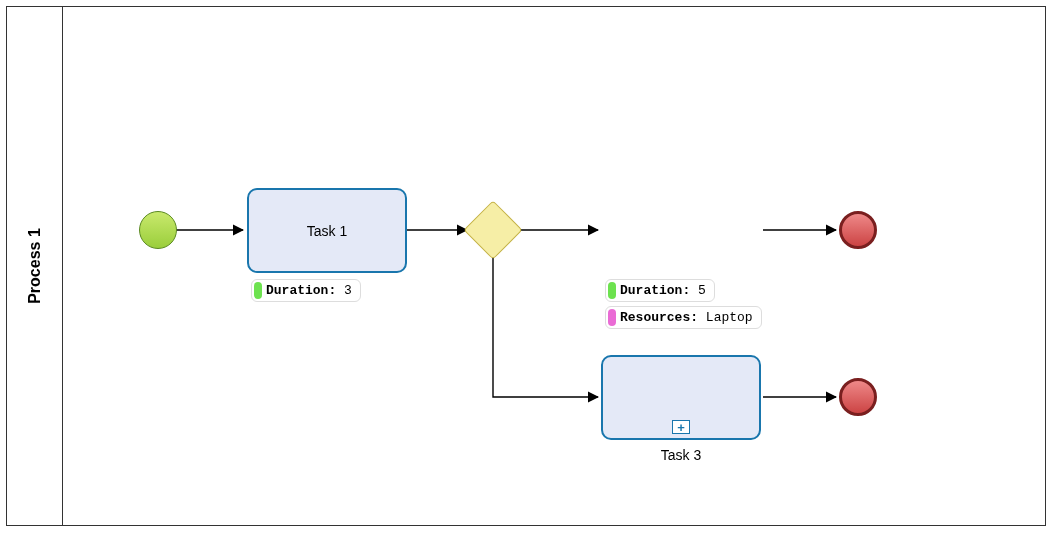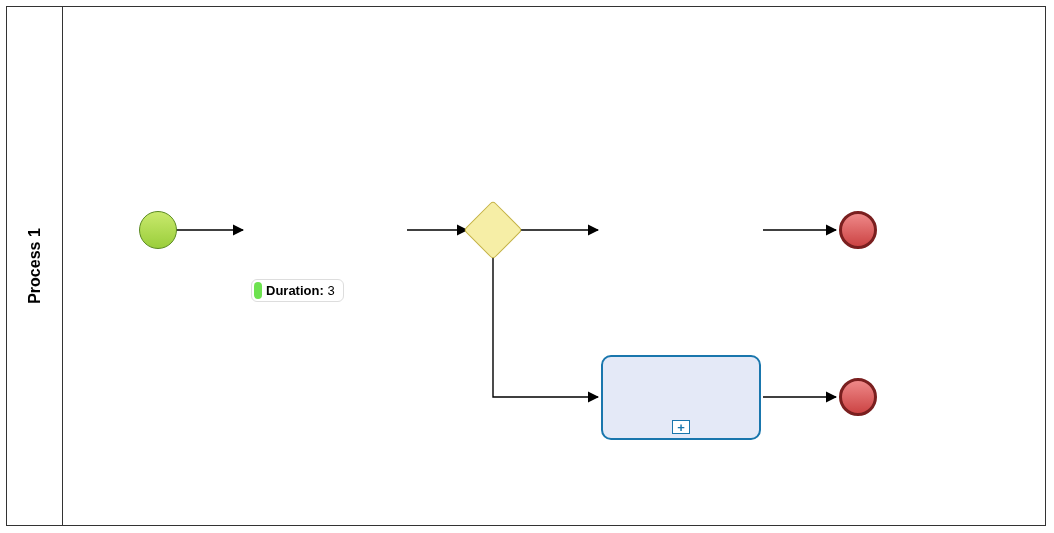--- a/index.html
+++ b/index.html
@@ -102,20 +102,21 @@
     .badge {
       background: #fff;
       border: 1px solid #ddd;
       border-radius: 6px;
       padding: 3px 8px 3px 14px;
       font-size: 13px;
       margin-top: 4px;
       position: relative;
       display: inline-block;
       white-space: nowrap;
+      font-family: Liberation Mono, monospace;
     }
     .badge::before {
       content: "";
       position: absolute;
       left: 2px; top: 2px; bottom: 2px;
       width: 8px;
       border-radius: 4px;
     }
     .badge.duration::before { background: #6de24f; }
     .badge.resources::before { background: #ea6bd5; }
@@ -153,32 +154,46 @@
 
       <line x1="700" y1="223" x2="773" y2="223" stroke="#000" stroke-width="1.4" marker-end="url(#arrow)"></line>
 
       <path d="M 430 248 L 430 390 L 535 390" fill="none" stroke="#000" stroke-width="1.4" marker-end="url(#arrow)"></path>
 
       <line x1="700" y1="390" x2="773" y2="390" stroke="#000" stroke-width="1.4" marker-end="url(#arrow)"></line>
     </svg>
 
     <div class="start-event" style="left:76px; top:204px"></div>
 
+    <div class="task" style="left:184px; top:181px">
+      <span>Task 1</span>
+    </div>
     <div class="badges" style="left:188px; top:268px">
       <div class="badge duration">
         <span class="badge-label">Duration:</span>
         <span>3</span>
       </div>
     </div>
 
     <div class="gateway" style="left:409px; top:202px"></div>
 
+    <div class="badges" style="left:542px; top:268px">
+      <div class="badge duration">
+        <span class="badge-label">Duration:</span>
+        <span>5</span>
+      </div><br>
+      <div class="badge resources">
+        <span class="badge-label">Resources:</span>
+        <span>Laptop</span>
+      </div>
+    </div>
 
     <div class="end-event" style="left:776px; top:204px"></div>
 
     <div class="task" style="left:538px; top:348px">
       <span class="task-marker">+</span>
     </div>
+    <div class="task-external-label" style="left:538px; top:440px">Task 3</div>
 
     <div class="end-event" style="left:776px; top:371px"></div>
 
   </div>
 </div>
 
 </body></html>

